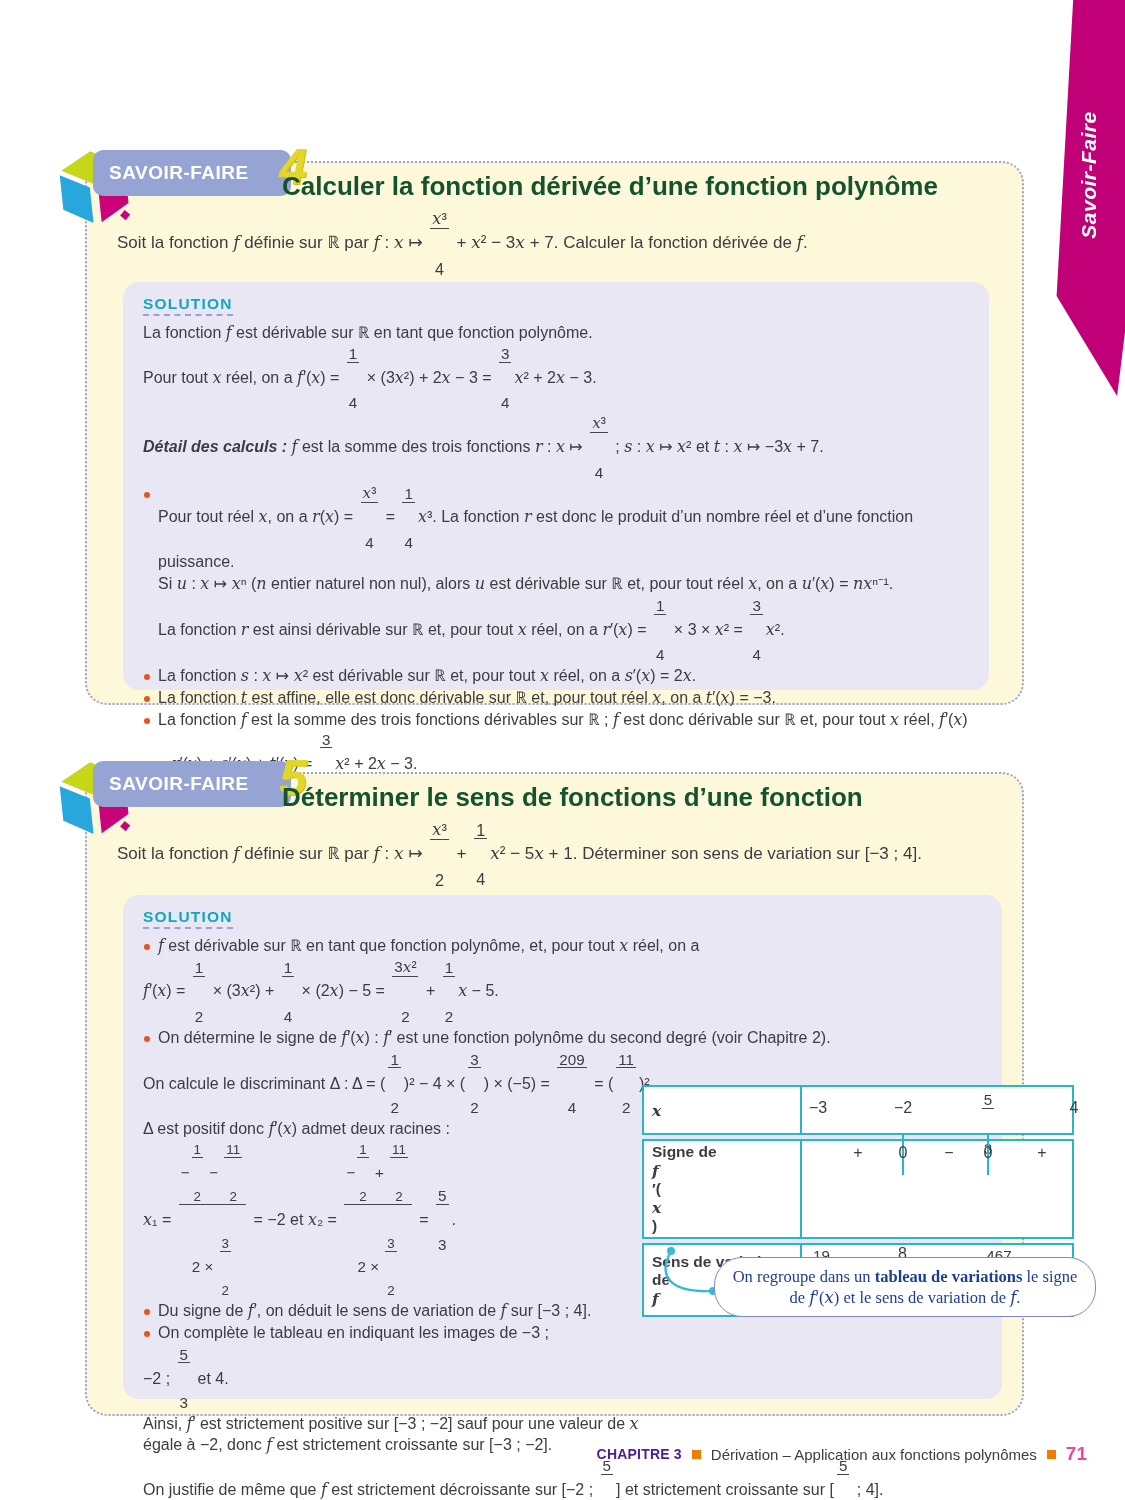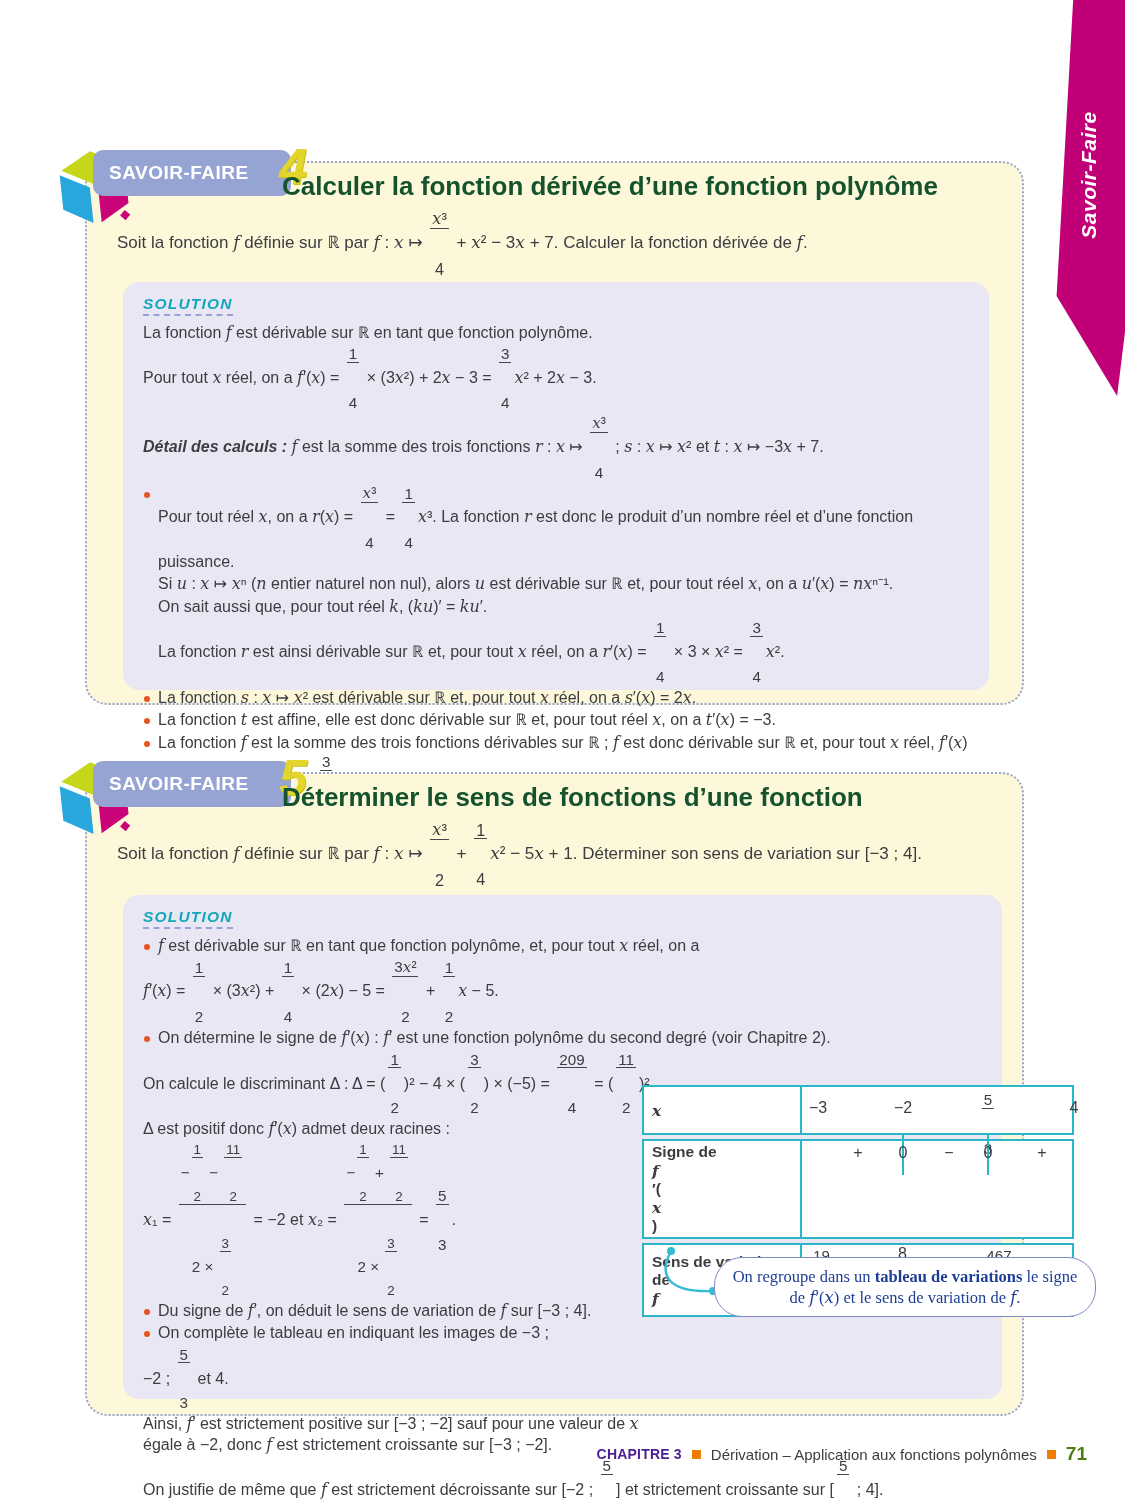--- a/index.html
+++ b/index.html
@@ -18,21 +18,21 @@
   .badge-label{position:absolute;left:16px;top:12px;font-size:19px;font-weight:bold;color:#ffffff;letter-spacing:.5px;}
   .badge-num{position:absolute;right:-16px;top:-12px;font-size:50px;font-weight:800;font-style:italic;color:#e2d52b;
     text-shadow:1px 1px 0 #cfc20e;}
   .title{position:absolute;left:195px;top:8px;font-size:26px;font-weight:bold;color:#14532d;}
   .intro{position:absolute;left:30px;top:46px;width:895px;font-size:17px;}
 
   .solbox{position:absolute;left:36px;background:#e9e7f3;border-radius:16px;padding:13px 20px;}
   #panel1 .solbox{top:119px;width:826px;height:382px;}
   #panel2 .solbox{top:121px;width:839px;height:478px;}
   .sol-title{color:#13a7bd;font-weight:bold;font-size:15.5px;letter-spacing:1.2px;
-    border-bottom:2px dashed #96a3d6;display:inline-block;padding-bottom:1px;margin-bottom:5px;font-style:italic;}
+    border-bottom:2px dashed #96a3d6;display:inline-block;padding-bottom:1px;margin-bottom:5px;}
 
   .line{font-size:16px;line-height:1.27;margin:2px 0;position:relative;}
   .line.b{padding-left:15px;}
   .line.b::before{content:"";position:absolute;left:1px;top:8px;width:6px;height:6px;border-radius:50%;background:#e8541f;}
   .line.ind{padding-left:15px;}
   .line.narrow{max-width:502px;}
 
   
   .mv{font-family:"DejaVu Serif",serif;font-style:italic;}
   .fr{display:inline-flex;flex-direction:column;align-items:center;vertical-align:middle;
@@ -68,21 +68,21 @@
   .ribbon{position:absolute;right:0;top:0;width:72px;height:400px;background:#c10078;
     clip-path:polygon(28% 0%,100% 0%,100% 83%,89% 99%,5% 74%);}
   .ribbon span{position:absolute;left:50%;top:175px;transform:translate(-50%,-50%) rotate(-90deg);
     white-space:nowrap;font-size:21px;font-weight:bold;font-style:italic;color:#fff;letter-spacing:.5px;}
 
   
   .footer{position:absolute;top:1443px;right:38px;display:flex;align-items:center;gap:10px;}
   .chap{color:#4c1d95;font-weight:bold;font-size:14px;letter-spacing:.2px;}
   .sq{width:9px;height:9px;background:#ef7d00;}
   .ftitle{color:#3c3c42;font-size:15px;}
-  .fpage{font-size:19px;font-weight:bold;color:#4d7c0f;}
+  .fpage{font-size:19px;font-weight:bold;color:#ec4899;}
 </style>
 </head>
 <body>
 
 <div class="panel" id="panel1">
   <svg class="cube" viewBox="0 0 80 84">
     <polygon points="40,6 70,22 40,38 10,22" fill="#c5d718"></polygon>
     <polygon points="8,26 36,41 36,76 8,60" fill="#28a7dc"></polygon>
     <polygon points="44,41 72,26 72,60 44,76" fill="#ca0478"></polygon>
     <rect x="64" y="68" width="7" height="7" transform="rotate(45 67.5 71.5)" fill="#ca0478"></rect>
@@ -112,21 +112,20 @@
             <span class="de">4</span>
           </span> ; <span class="mv">s</span> : <span class="mv">x</span> ↦ <span class="mv">x</span>² et <span class="mv">t</span> : <span class="mv">x</span> ↦ −3<span class="mv">x</span> + 7.</div>
         <div class="line b">Pour tout réel <span class="mv">x</span>, on a <span class="mv">r</span>(<span class="mv">x</span>) = <span class="fr">
             <span class="nu"><span class="mv">x</span>³</span>
             <span class="de">4</span>
           </span> = <span class="fr">
             <span class="nu">1</span>
             <span class="de">4</span>
           </span><span class="mv">x</span>³. La fonction <span class="mv">r</span> est donc le produit d’un nombre réel et d’une fonction puissance.</div>
         <div class="line ind">Si <span class="mv">u</span> : <span class="mv">x</span> ↦ <span class="mv">x</span>ⁿ (<span class="mv">n</span> entier naturel non nul), alors <span class="mv">u</span> est dérivable sur ℝ et, pour tout réel <span class="mv">x</span>, on a <span class="mv">u</span>′(<span class="mv">x</span>) = <span class="mv">n</span><span class="mv">x</span>ⁿ⁻¹.</div>
-        <div class="line ind">On sait aussi que, pour tout réel <span class="mv">k</span>, (<span class="mv">k</span><span class="mv">u</span>)′ = <span class="mv">k</span><span class="mv">u</span>′.</div>
         <div class="line ind">La fonction <span class="mv">r</span> est ainsi dérivable sur ℝ et, pour tout <span class="mv">x</span> réel, on a <span class="mv">r</span>′(<span class="mv">x</span>) = <span class="fr">
             <span class="nu">1</span>
             <span class="de">4</span>
           </span> × 3 × <span class="mv">x</span>² = <span class="fr">
             <span class="nu">3</span>
             <span class="de">4</span>
           </span><span class="mv">x</span>².</div>
         <div class="line b">La fonction <span class="mv">s</span> : <span class="mv">x</span> ↦ <span class="mv">x</span>² est dérivable sur ℝ et, pour tout <span class="mv">x</span> réel, on a <span class="mv">s</span>′(<span class="mv">x</span>) = 2<span class="mv">x</span>.</div>
         <div class="line b">La fonction <span class="mv">t</span> est affine, elle est donc dérivable sur ℝ et, pour tout réel <span class="mv">x</span>, on a <span class="mv">t</span>′(<span class="mv">x</span>) = −3.</div>
         <div class="line b">La fonction <span class="mv">f</span> est la somme des trois fonctions dérivables sur ℝ ; <span class="mv">f</span> est donc dérivable sur ℝ et, pour tout <span class="mv">x</span> réel, <span class="mv">f</span>′(<span class="mv">x</span>) = <span class="mv">r</span>′(<span class="mv">x</span>) + <span class="mv">s</span>′(<span class="mv">x</span>) + <span class="mv">t</span>′(<span class="mv">x</span>) = <span class="fr">

